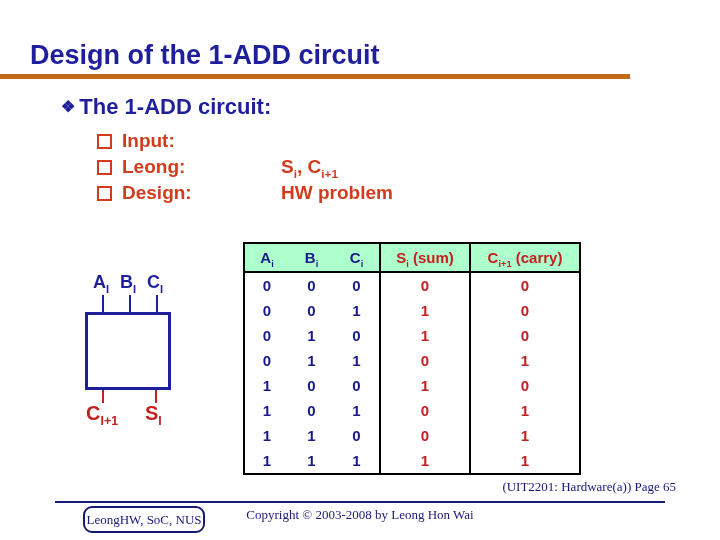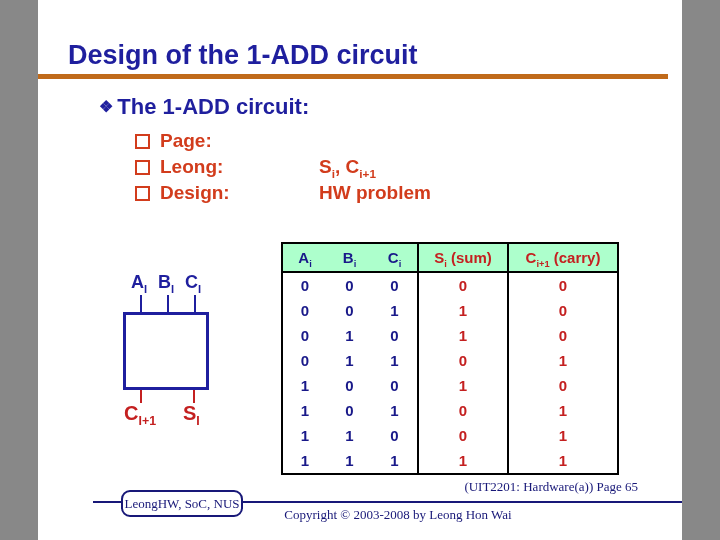--- a/index.html
+++ b/index.html
@@ -1,17 +1,17 @@
 <!DOCTYPE html>
 <html><head>
 <meta charset="utf-8">
 <style>
   html,body { margin:0; padding:0; background:#888; }
   .slide {
-    position:relative; width:644px; height:540px; background:#ffffff;
+    position:relative; width:720px; height:540px; background:#ffffff;
     overflow:hidden; font-family:"Liberation Sans", sans-serif;
     margin:0 auto;
   }
   
   .title {
     position:absolute; left:30px; top:40px; margin:0;
     font-size:27px; font-weight:bold; color:#1f1f9e; letter-spacing:0px;
   }
   .title-rule {
     position:absolute; left:0; top:74px; width:630px; height:5px; background:#c06a1a;
@@ -67,21 +67,21 @@
   .c4 { width:108px; }
   .in  { color:#191989; }
   .out { color:#c42020; }
   
   .page-ref {
     position:absolute; right:44px; top:479px;
     font-family:"Liberation Serif", serif; font-size:13px; color:#181878;
   }
   .footer-line { position:absolute; left:55px; top:501px; width:610px; height:2px; background:#181878; }
   .affil-badge {
-    position:absolute; left:83px; top:490px; width:118px; height:23px;
+    position:absolute; left:83px; top:506px; width:118px; height:23px;
     border:2px solid #181878; border-radius:9px; background:#fff;
     font-family:"Liberation Serif", serif; font-size:13px; color:#181878;
     text-align:center; line-height:23px; z-index:2;
   }
   .copyright {
     position:absolute; left:55px; top:507px; width:610px; text-align:center;
     font-family:"Liberation Serif", serif; font-size:13px; color:#181878;
   }
 </style>
 </head>
@@ -92,21 +92,21 @@
   <h1 class="title">Design of the 1-ADD circuit</h1>
   <div class="title-rule"></div>
 
   <div class="bullet-line">
     <span class="diamond">❖</span><span>The 1-ADD circuit:</span>
   </div>
 
   <div class="speclist">
     <div class="spec-row">
       <span class="sq"></span>
-      <span class="spec-label">Page:</span>
+      <span class="spec-label">Input:</span>
     </div>
     <div class="spec-row">
       <span class="sq"></span>
       <span class="spec-label">Leong:</span>
       <span class="spec-value"><span>S</span><sub>i</sub><span>, C</span><sub>i+1</sub></span>
     </div>
     <div class="spec-row">
       <span class="sq"></span>
       <span class="spec-label">Design:</span>
       <span class="spec-value"><span>HW problem</span></span>

